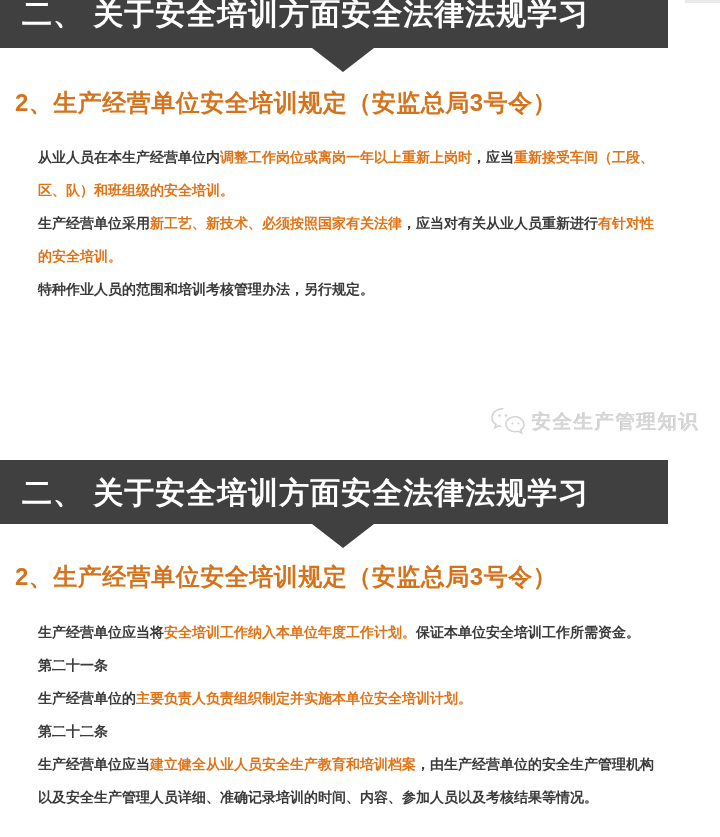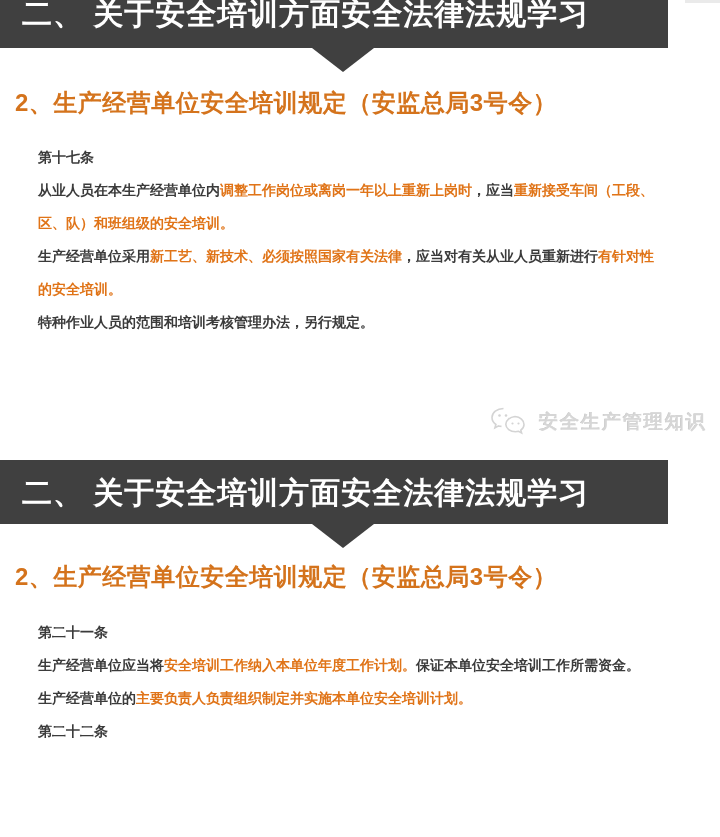--- a/index.html
+++ b/index.html
@@ -81,21 +81,21 @@
   #slide2 .body-block { margin-top: 24px; }
   .body-block p { margin: 0; }
   .body-block .hl { color: var(--hl-orange); }
 
   .watermark {
     position: absolute;
     left: 490px;
     top: 406px;
     display: flex;
     align-items: center;
-    gap: 13px;
+    gap: 6px;
     color: var(--watermark-gray);
     font-size: 19px;
     font-weight: 700;
     letter-spacing: 2px;
     text-shadow: 0.5px 0.5px 0 #ffffff, -0.5px -0.5px 0 #c2c2c2;
     white-space: nowrap;
   }
   .watermark svg { display: block; }
 </style>
 </head>
@@ -103,21 +103,20 @@
 
 <div class="top-strip"></div>
 
 <div class="slide" id="slide1">
   <div class="banner">
     <span class="banner-text">二、 关于安全培训方面安全法律法规学习</span>
   </div>
   <div class="pointer"></div>
   <div class="section-title">2、生产经营单位安全培训规定（安监总局3号令）</div>
   <div class="body-block">
-      <p><span>第十七条</span></p>
       <p><span>从业人员在本生产经营单位内</span><span class="hl">调整工作岗位或离岗一年以上重新上岗时</span><span>，应当</span><span class="hl">重新接受车间（工段、区、队）和班组级的安全培训。</span></p>
       <p><span>生产经营单位采用</span><span class="hl">新工艺、新技术、必须按照国家有关法律</span><span>，应当对有关从业人员重新进行</span><span class="hl">有针对性的安全培训。</span></p>
       <p><span>特种作业人员的范围和培训考核管理办法，另行规定。</span></p>
     </div>
   <div class="watermark">
     <span>
       <svg width="36" height="32" viewBox="0 0 36 32">
         <g fill="none" stroke="#d4d4d4" stroke-width="1.6">
           <path d="M13.5 2.5 C6.9 2.5 2 6.7 2 11.6 c0 2.8 1.5 5.2 3.9 6.9 l-1 3.4 3.7-2 c0.9 0.25 1.9 0.4 2.9 0.45"></path>
           <path d="M25 10.5 c5.2 0.4 9 3.8 9 7.9 c0 2.3-1.2 4.3-3.2 5.7 l0.8 2.9 -3.1-1.7 c-0.9 0.25-1.9 0.4-2.9 0.4 c-5.4 0-9.8-3.3-9.8-7.4 c0-4 4.1-7.3 9.2-7.8 z"></path>
@@ -134,18 +133,19 @@
   </div>
 </div>
 
 <div class="slide" id="slide2">
   <div class="banner">
     <span class="banner-text">二、 关于安全培训方面安全法律法规学习</span>
   </div>
   <div class="pointer"></div>
   <div class="section-title">2、生产经营单位安全培训规定（安监总局3号令）</div>
   <div class="body-block">
+      <p><span>生产经营单位应当将</span><span class="hl">安全培训工作纳入本单位年度工作计划。</span><span>保证本单位安全培训工作所需资金。</span></p>
       <p><span>第二十一条</span></p>
-      <p><span>生产经营单位应当将</span><span class="hl">安全培训工作纳入本单位年度工作计划。</span><span>保证本单位安全培训工作所需资金。</span></p>
       <p><span>生产经营单位的</span><span class="hl">主要负责人负责组织制定并实施本单位安全培训计划。</span></p>
       <p><span>第二十二条</span></p>
+      <p><span>生产经营单位应当</span><span class="hl">建立健全从业人员安全生产教育和培训档案</span><span>，由生产经营单位的安全生产管理机构以及安全生产管理人员详细、准确记录培训的时间、内容、参加人员以及考核结果等情况。</span></p>
     </div>
 </div>
 
 </body></html>

